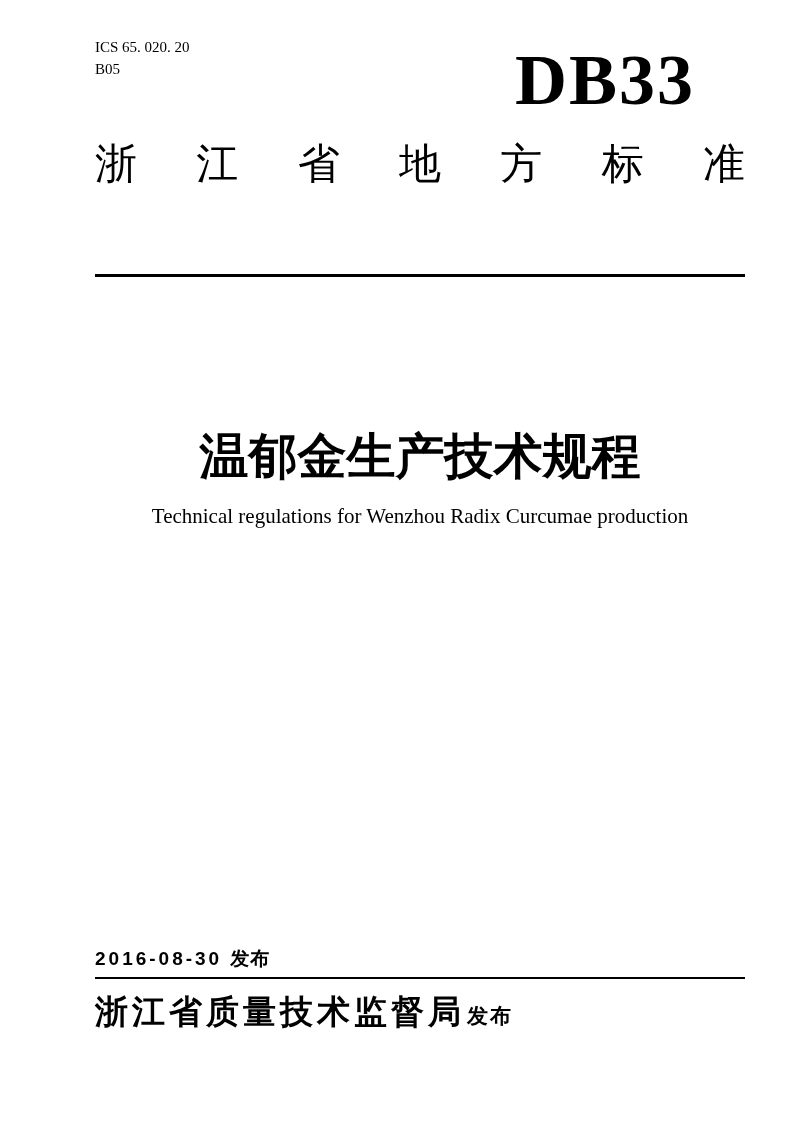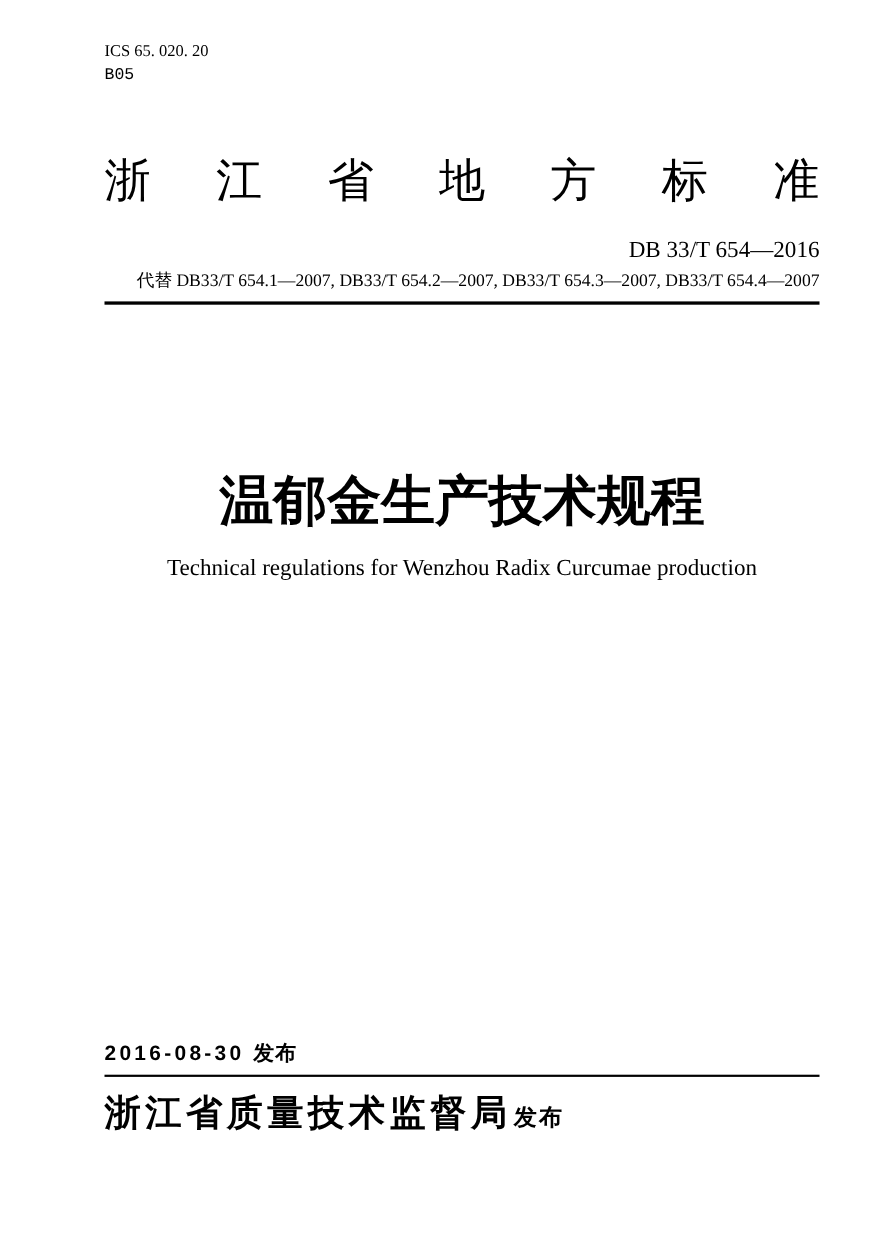--- a/index.html
+++ b/index.html
@@ -16,21 +16,21 @@
 
   
   .ics-block {
     position: absolute;
     left: 95px;
     top: 36px;
     line-height: 22px;
     font-size: 15px;
   }
   .ics-line { font-family: "Liberation Serif", "DejaVu Serif", serif; }
-  .class-line { font-family: Liberation Mono, monospace; }
+  .class-line { font-family: Liberation Serif, serif; }
 
   
   .db-logo {
     position: absolute;
     top: 44px;
     right: 105px;
     font-size: 72px;
     font-weight: 700;
     letter-spacing: 2px;
     line-height: 1;
@@ -138,34 +138,33 @@
 </head>
 <body>
 
 <div class="page">
 
   <div class="ics-block">
     <div class="ics-line">ICS 65. 020. 20</div>
     <div class="class-line">B05</div>
   </div>
 
+  <div class="db-logo serif">DB33</div>
 
   <div class="type-row">
     <span>浙</span>
     <span>江</span>
     <span>省</span>
     <span>地</span>
     <span>方</span>
     <span>标</span>
     <span>准</span>
   </div>
 
-  <div class="std-number">DB 33/T 654—2016</div>
 
-  <div class="replaces serif">代替 DB33/T 654.1—2007, DB33/T 654.2—2007, DB33/T 654.3—2007, DB33/T 654.4—2007</div>
 
   <div class="rule rule-top"></div>
 
   <h1 class="title-cn">温郁金生产技术规程</h1>
 
   <div class="title-en serif">Technical regulations for Wenzhou Radix Curcumae production</div>
 
   <div class="dates-row">
     <div>
       <span class="date-value">2016-08-30</span><span class="date-label">发布</span>

